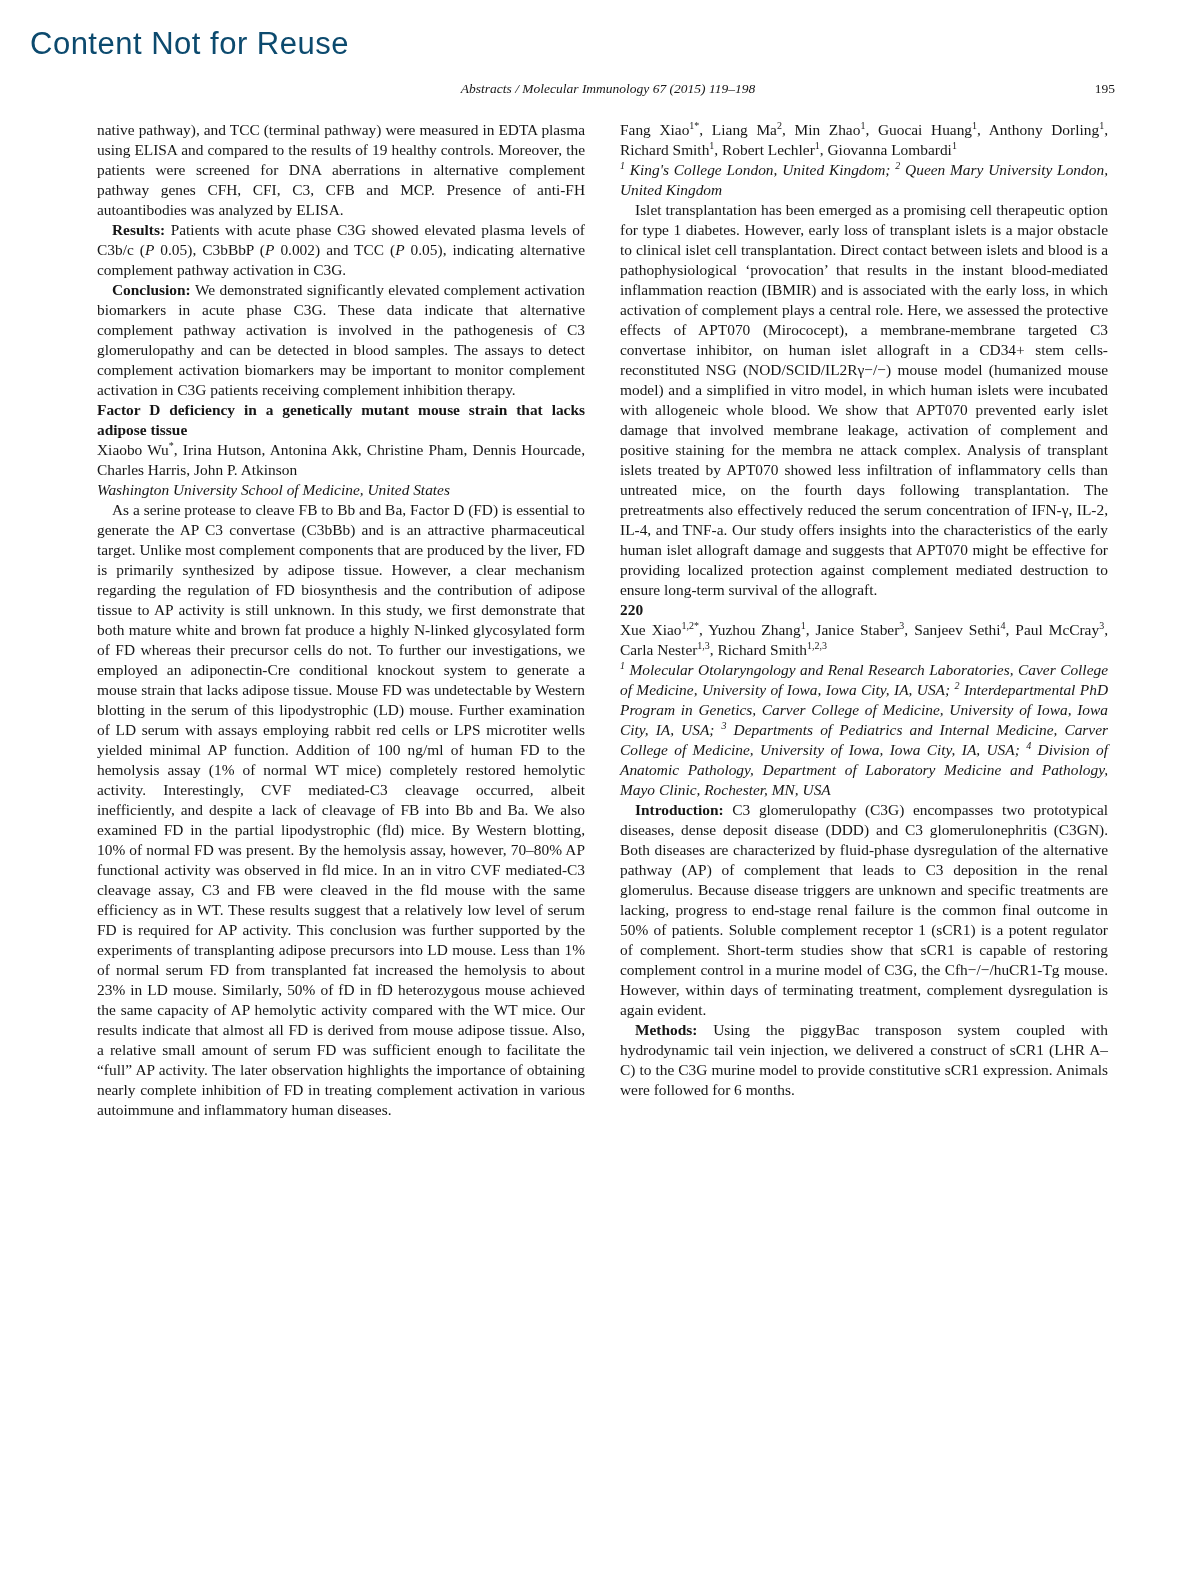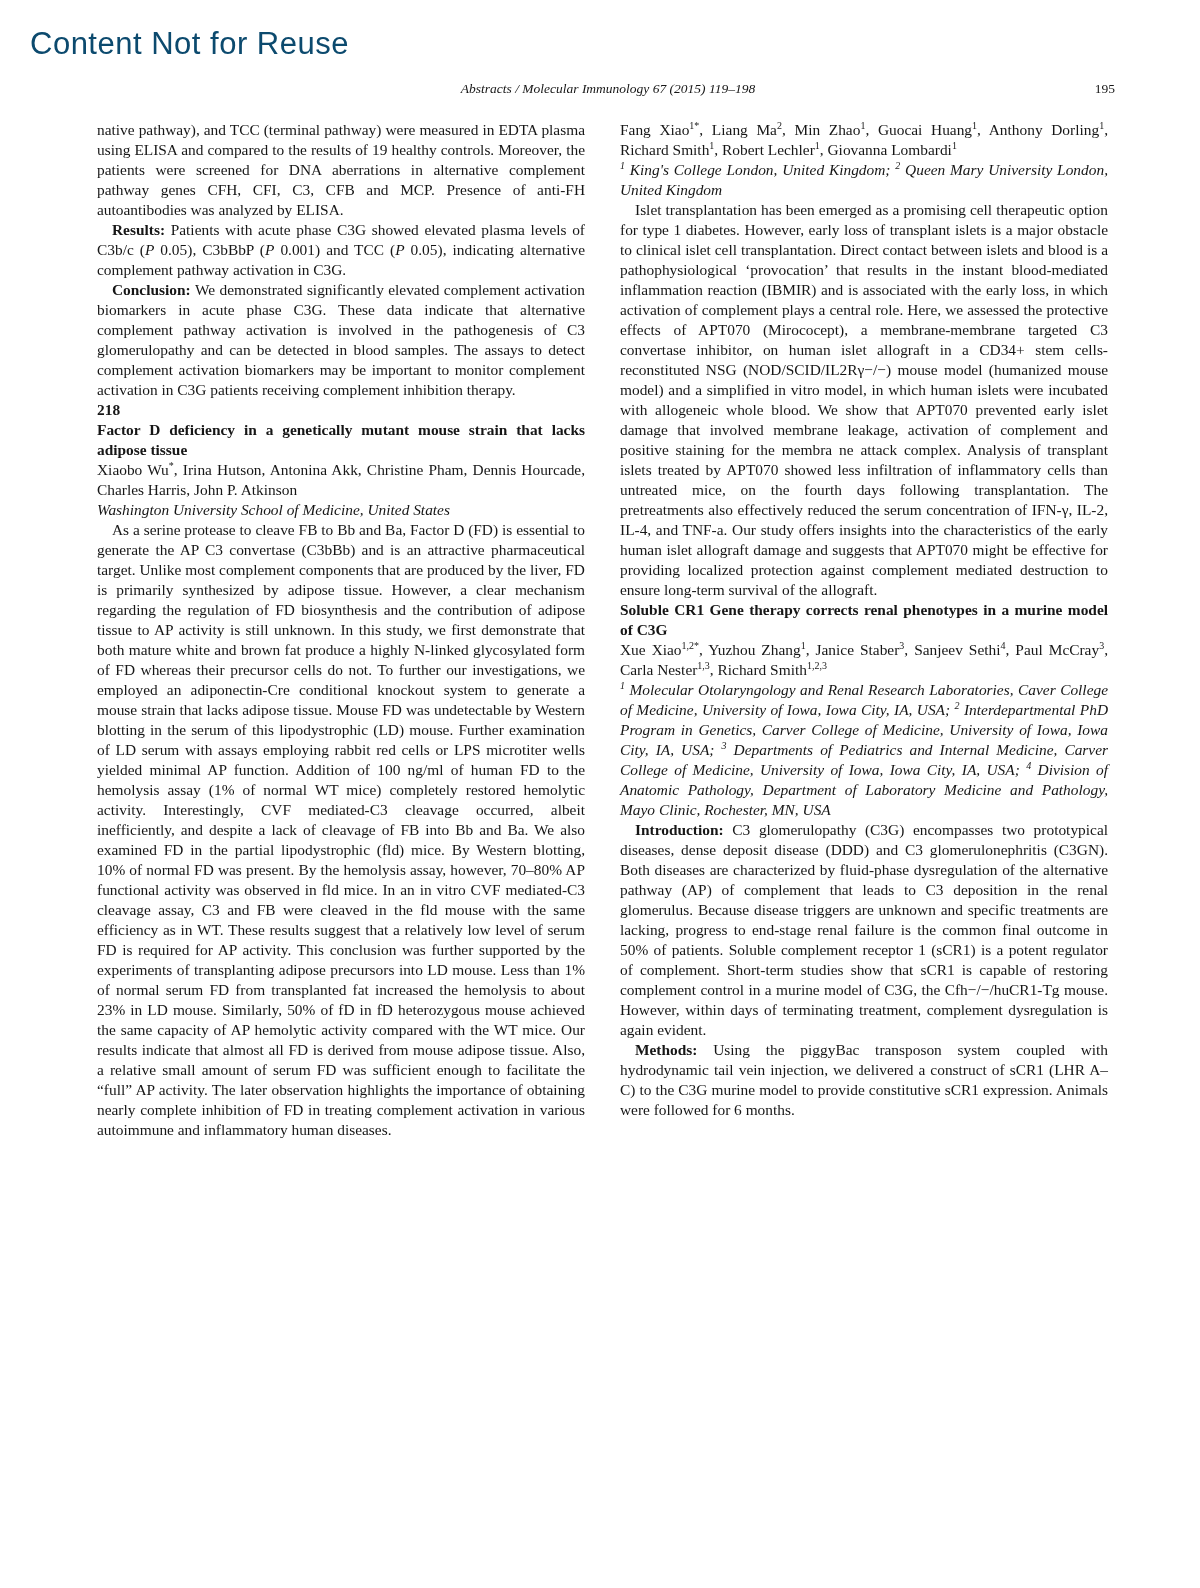--- a/index.html
+++ b/index.html
@@ -39,36 +39,35 @@
 
 <div class="runhead">
   <span class="journal">Abstracts / Molecular Immunology 67 (2015) 119–198</span>
   <span class="pagenum">195</span>
 </div>
 
 <div class="columns">
 
   <div class="col">
     <p class="body"><span>native pathway), and TCC (terminal pathway) were measured in EDTA plasma using ELISA and compared to the results of 19 healthy controls. Moreover, the patients were screened for DNA aberrations in alternative complement pathway genes CFH, CFI, C3, CFB and MCP. Presence of anti-FH autoantibodies was analyzed by ELISA.</span></p>
-    <p class="body indent"><b>Results: </b><span>Patients with acute phase C3G showed elevated plasma levels of C3b/c (</span><i>P</i><span> 0.05), C3bBbP (</span><i>P</i><span> 0.001) and TCC (</span><i>P</i><span> 0.05), indicating alternative complement pathway activation in C3G.</span></p>
+    <p class="body indent"><b>Results: </b><span>Patients with acute phase C3G showed elevated plasma levels of C3b/c (</span><i>P</i><span> 0.05), C3bBbP (</span><i>P</i><span> 0.002) and TCC (</span><i>P</i><span> 0.05), indicating alternative complement pathway activation in C3G.</span></p>
     <p class="body indent"><b>Conclusion: </b><span>We demonstrated significantly elevated complement activation biomarkers in acute phase C3G. These data indicate that alternative complement pathway activation is involved in the pathogenesis of C3 glomerulopathy and can be detected in blood samples. The assays to detect complement activation biomarkers may be important to monitor complement activation in C3G patients receiving complement inhibition therapy.</span></p>
 
-    <p class="secnum">218</p>
     <p class="title">Factor D deficiency in a genetically mutant mouse strain that lacks adipose tissue</p>
     <p class="authors"><span>Xiaobo Wu</span><sup><span>*</span></sup><span>, Irina Hutson, Antonina Akk, Christine Pham, Dennis Hourcade, Charles Harris, John P. Atkinson</span></p>
     <p class="affil"><i>Washington University School of Medicine, United States</i></p>
     <p class="body indent"><span>As a serine protease to cleave FB to Bb and Ba, Factor D (FD) is essential to generate the AP C3 convertase (C3bBb) and is an attractive pharmaceutical target. Unlike most complement components that are produced by the liver, FD is primarily synthesized by adipose tissue. However, a clear mechanism regarding the regulation of FD biosynthesis and the contribution of adipose tissue to AP activity is still unknown. In this study, we first demonstrate that both mature white and brown fat produce a highly N-linked glycosylated form of FD whereas their precursor cells do not. To further our investigations, we employed an adiponectin-Cre conditional knockout system to generate a mouse strain that lacks adipose tissue. Mouse FD was undetectable by Western blotting in the serum of this lipodystrophic (LD) mouse. Further examination of LD serum with assays employing rabbit red cells or LPS microtiter wells yielded minimal AP function. Addition of 100 ng/ml of human FD to the hemolysis assay (1% of normal WT mice) completely restored hemolytic activity. Interestingly, CVF mediated-C3 cleavage occurred, albeit inefficiently, and despite a lack of cleavage of FB into Bb and Ba. We also examined FD in the partial lipodystrophic (fld) mice. By Western blotting, 10% of normal FD was present. By the hemolysis assay, however, 70–80% AP functional activity was observed in fld mice. In an in vitro CVF mediated-C3 cleavage assay, C3 and FB were cleaved in the fld mouse with the same efficiency as in WT. These results suggest that a relatively low level of serum FD is required for AP activity. This conclusion was further supported by the experiments of transplanting adipose precursors into LD mouse. Less than 1% of normal serum FD from transplanted fat increased the hemolysis to about 23% in LD mouse. Similarly, 50% of fD in fD heterozygous mouse achieved the same capacity of AP hemolytic activity compared with the WT mice. Our results indicate that almost all FD is derived from mouse adipose tissue. Also, a relative small amount of serum FD was sufficient enough to facilitate the “full” AP activity. The later observation highlights the importance of obtaining nearly complete inhibition of FD in treating complement activation in various autoimmune and inflammatory human diseases.</span></p>
 
   </div>
 
   <div class="col">
     <p class="authors"><span>Fang Xiao</span><sup><span>1*</span></sup><span>, Liang Ma</span><sup><span>2</span></sup><span>, Min Zhao</span><sup><span>1</span></sup><span>, Guocai Huang</span><sup><span>1</span></sup><span>, Anthony Dorling</span><sup><span>1</span></sup><span>, Richard Smith</span><sup><span>1</span></sup><span>, Robert Lechler</span><sup><span>1</span></sup><span>, Giovanna Lombardi</span><sup><span>1</span></sup></p>
     <p class="affil"><sup><i>1</i></sup><i> King's College London, United Kingdom; </i><sup><i>2</i></sup><i> Queen Mary University London, United Kingdom</i></p>
     <p class="body indent"><span>Islet transplantation has been emerged as a promising cell therapeutic option for type 1 diabetes. However, early loss of transplant islets is a major obstacle to clinical islet cell transplantation. Direct contact between islets and blood is a pathophysiological ‘provocation’ that results in the instant blood-mediated inflammation reaction (IBMIR) and is associated with the early loss, in which activation of complement plays a central role. Here, we assessed the protective effects of APT070 (Mirococept), a membrane-membrane targeted C3 convertase inhibitor, on human islet allograft in a CD34+ stem cells-reconstituted NSG (NOD/SCID/IL2Rγ−/−) mouse model (humanized mouse model) and a simplified in vitro model, in which human islets were incubated with allogeneic whole blood. We show that APT070 prevented early islet damage that involved membrane leakage, activation of complement and positive staining for the membra ne attack complex. Analysis of transplant islets treated by APT070 showed less infiltration of inflammatory cells than untreated mice, on the fourth days following transplantation. The pretreatments also effectively reduced the serum concentration of IFN-γ, IL-2, IL-4, and TNF-a. Our study offers insights into the characteristics of the early human islet allograft damage and suggests that APT070 might be effective for providing localized protection against complement mediated destruction to ensure long-term survival of the allograft.</span></p>
 
-    <p class="title">Soluble CR1 Gene therapy corrects renal phenotypes in a murine model of C3G</p>
+    <p class="secnum">220</p>
     <p class="authors"><span>Xue Xiao</span><sup><span>1,2*</span></sup><span>, Yuzhou Zhang</span><sup><span>1</span></sup><span>, Janice Staber</span><sup><span>3</span></sup><span>, Sanjeev Sethi</span><sup><span>4</span></sup><span>, Paul McCray</span><sup><span>3</span></sup><span>, Carla Nester</span><sup><span>1,3</span></sup><span>, Richard Smith</span><sup><span>1,2,3</span></sup></p>
     <p class="affil"><sup><i>1</i></sup><i> Molecular Otolaryngology and Renal Research Laboratories, Caver College of Medicine, University of Iowa, Iowa City, IA, USA; </i><sup><i>2</i></sup><i> Interdepartmental PhD Program in Genetics, Carver College of Medicine, University of Iowa, Iowa City, IA, USA; </i><sup><i>3</i></sup><i> Departments of Pediatrics and Internal Medicine, Carver College of Medicine, University of Iowa, Iowa City, IA, USA; </i><sup><i>4</i></sup><i> Division of Anatomic Pathology, Department of Laboratory Medicine and Pathology, Mayo Clinic, Rochester, MN, USA</i></p>
     <p class="body indent"><b>Introduction: </b><span>C3 glomerulopathy (C3G) encompasses two prototypical diseases, dense deposit disease (DDD) and C3 glomerulonephritis (C3GN). Both diseases are characterized by fluid-phase dysregulation of the alternative pathway (AP) of complement that leads to C3 deposition in the renal glomerulus. Because disease triggers are unknown and specific treatments are lacking, progress to end-stage renal failure is the common final outcome in 50% of patients. Soluble complement receptor 1 (sCR1) is a potent regulator of complement. Short-term studies show that sCR1 is capable of restoring complement control in a murine model of C3G, the Cfh−/−/huCR1-Tg mouse. However, within days of terminating treatment, complement dysregulation is again evident.</span></p>
     <p class="body indent"><b>Methods: </b><span>Using the piggyBac transposon system coupled with hydrodynamic tail vein injection, we delivered a construct of sCR1 (LHR A–C) to the C3G murine model to provide constitutive sCR1 expression. Animals were followed for 6 months.</span></p>
   </div>
 
 </div>
 
 </body></html>

